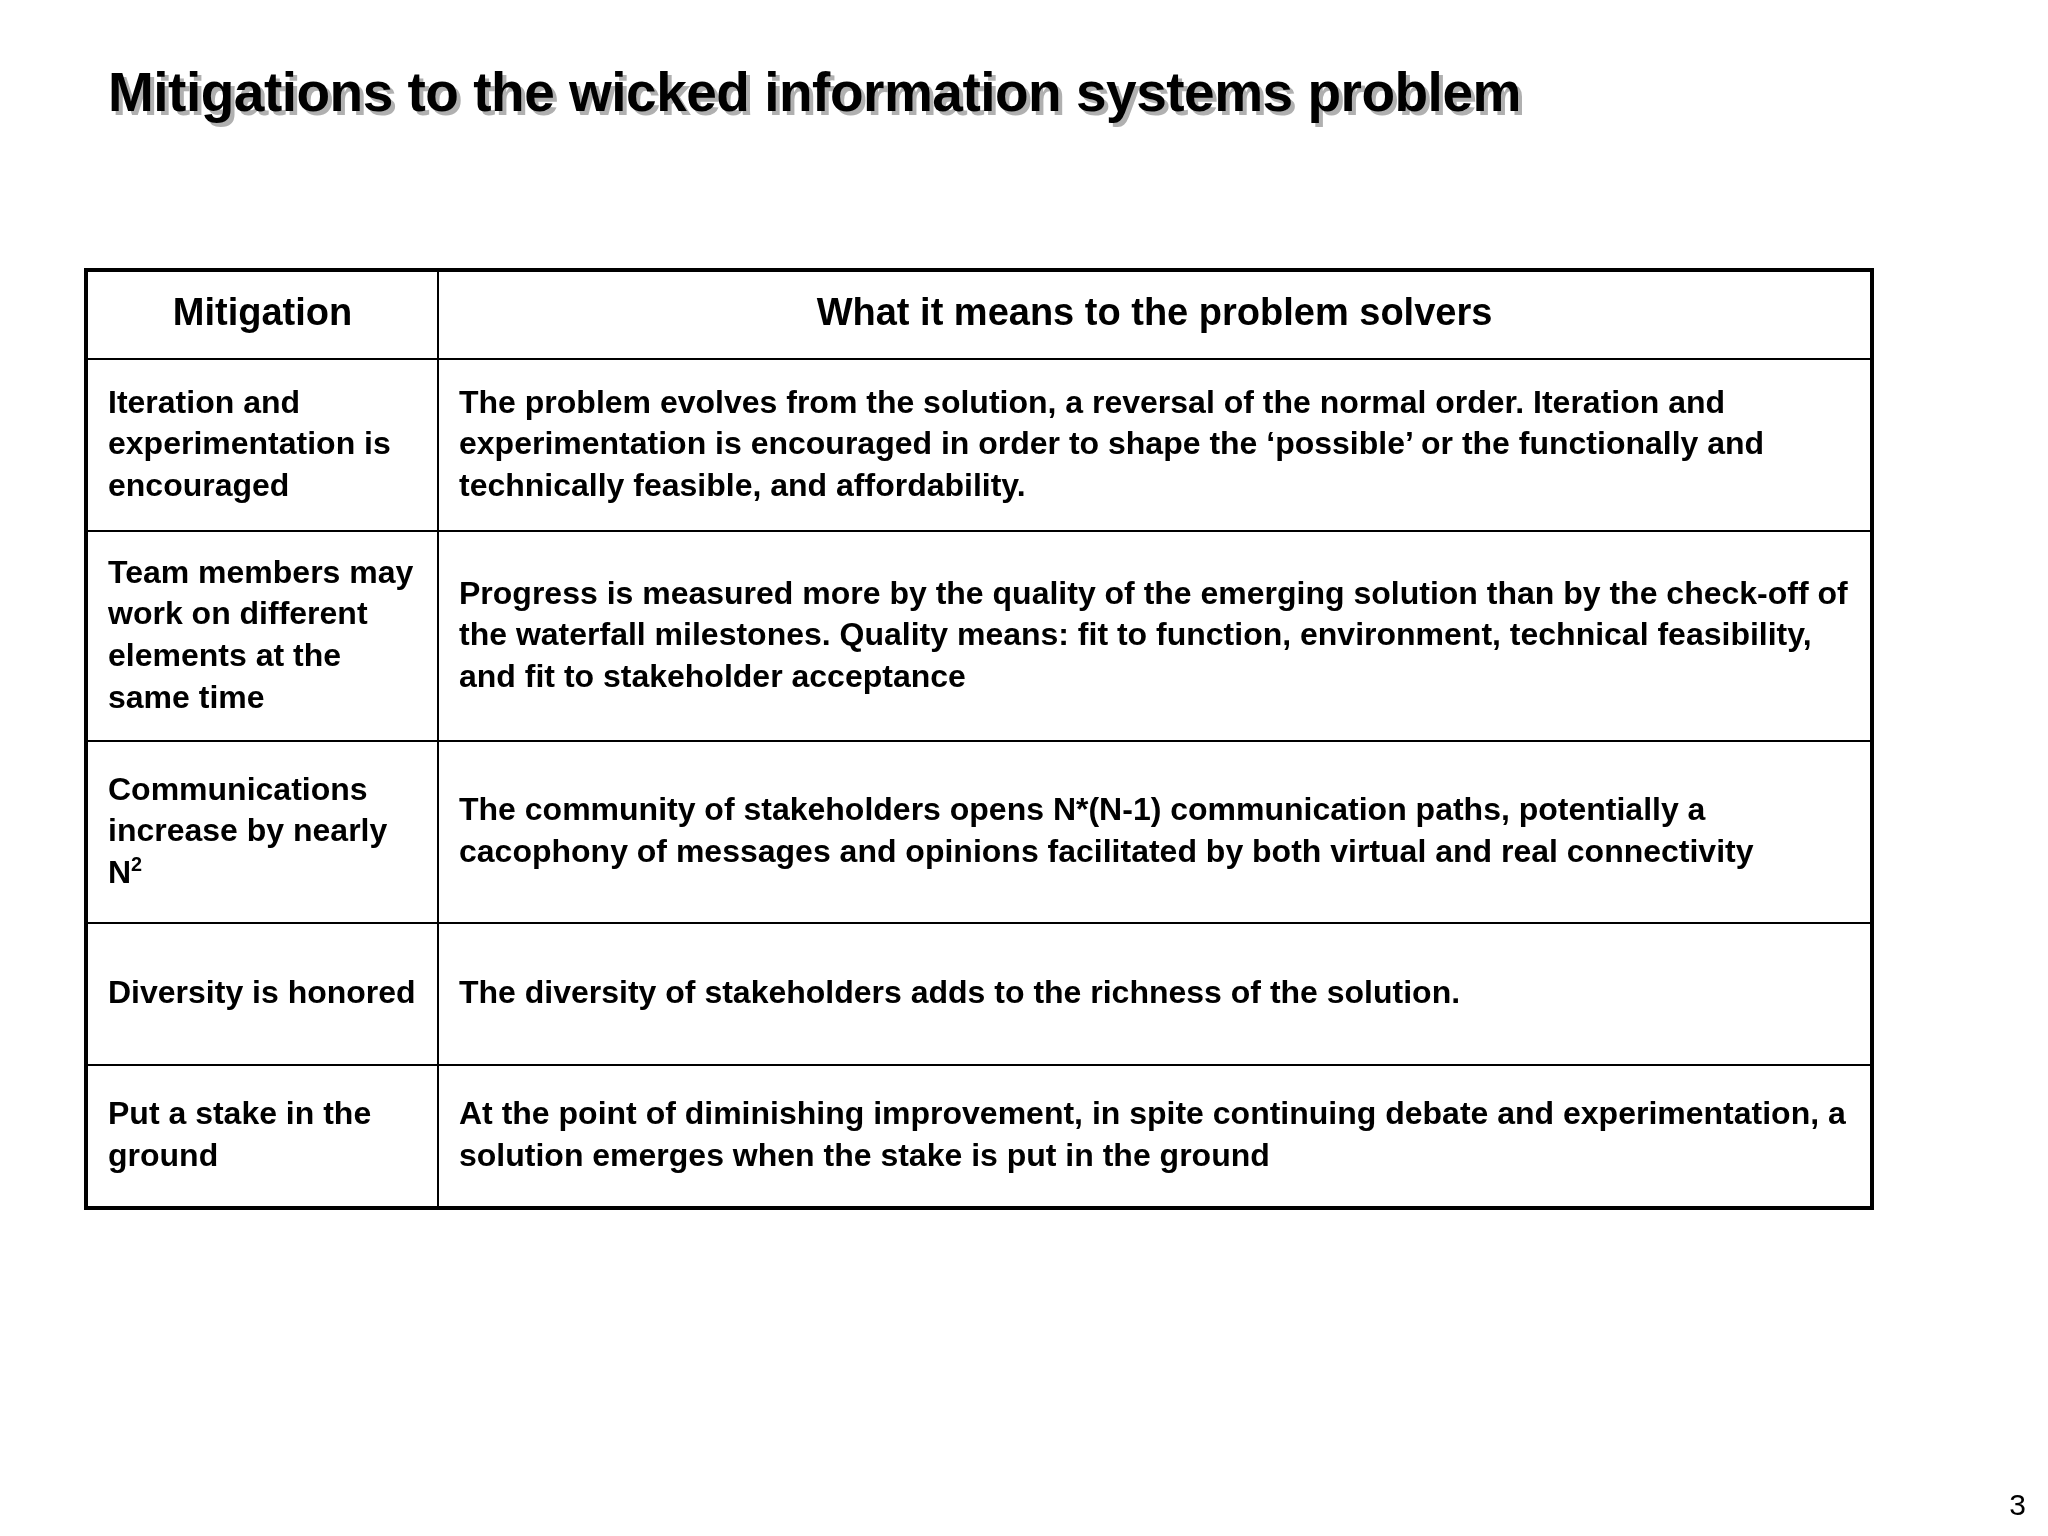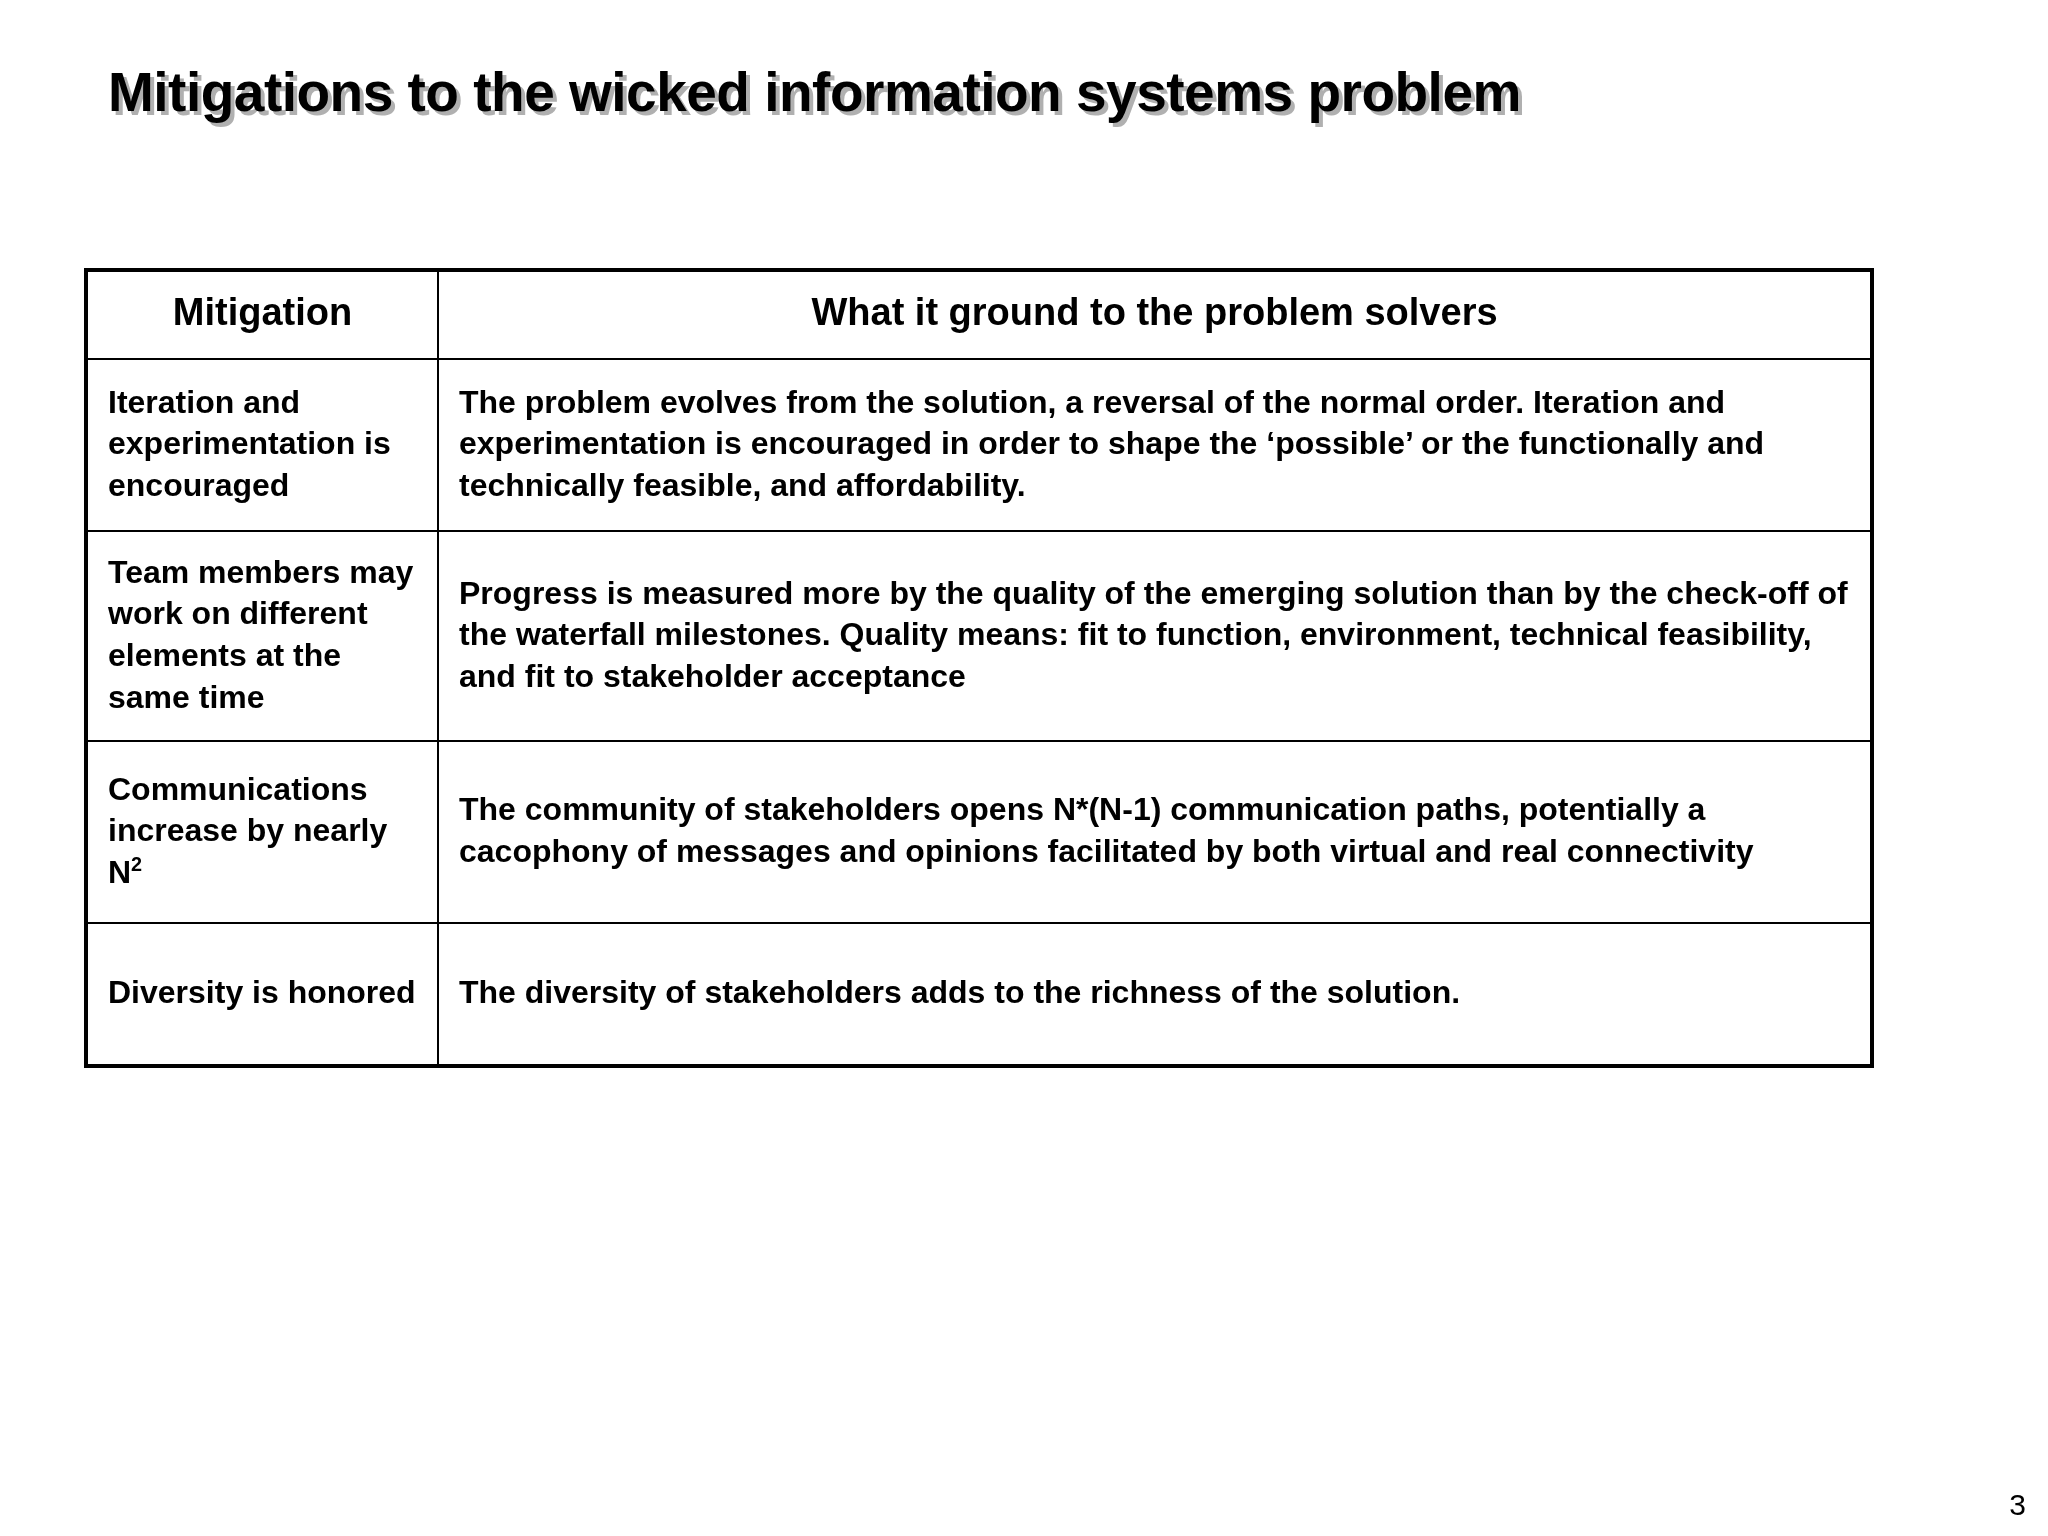--- a/index.html
+++ b/index.html
@@ -115,36 +115,40 @@
 <div class="slide-title">Mitigations to the wicked information systems problem</div>
 
 <table class="mitigation-table">
   <colgroup>
     <col class="col-mitigation">
     <col class="col-meaning">
   </colgroup>
   <thead>
     <tr>
       <th>Mitigation</th>
-      <th>What it ground to the problem solvers</th>
+      <th>What it means to the problem solvers</th>
     </tr>
   </thead>
   <tbody>
     <tr class="row-1">
       <td class="cell-mitigation">Iteration and experimentation is encouraged</td>
       <td class="cell-meaning">The problem evolves from the solution, a reversal of the normal order. Iteration and experimentation is encouraged in order to shape the ‘possible’ or the functionally and technically feasible, and affordability.</td>
     </tr>
     <tr class="row-2">
       <td class="cell-mitigation">Team members may work on different elements at the same time</td>
       <td class="cell-meaning">Progress is measured more by the quality of the emerging solution than by the check-off of the waterfall milestones.  Quality means: fit to function, environment, technical feasibility, and fit to stakeholder acceptance</td>
     </tr>
     <tr class="row-3">
       <td class="cell-mitigation"><span>Communications increase by nearly N</span><sup class="sq">2</sup></td>
       <td class="cell-meaning">The community of stakeholders opens N*(N-1) communication paths, potentially a cacophony of messages and opinions facilitated by both virtual and real connectivity</td>
     </tr>
     <tr class="row-4">
       <td class="cell-mitigation">Diversity is honored</td>
       <td class="cell-meaning">The diversity of stakeholders adds to the richness of the solution.</td>
     </tr>
+    <tr class="row-5">
+      <td class="cell-mitigation">Put a stake in the ground</td>
+      <td class="cell-meaning">At the point of diminishing improvement, in spite continuing debate and experimentation, a solution emerges when the stake is put in the ground</td>
+    </tr>
   </tbody>
 </table>
 
 <div class="page-number">3</div>
 
 </body></html>

